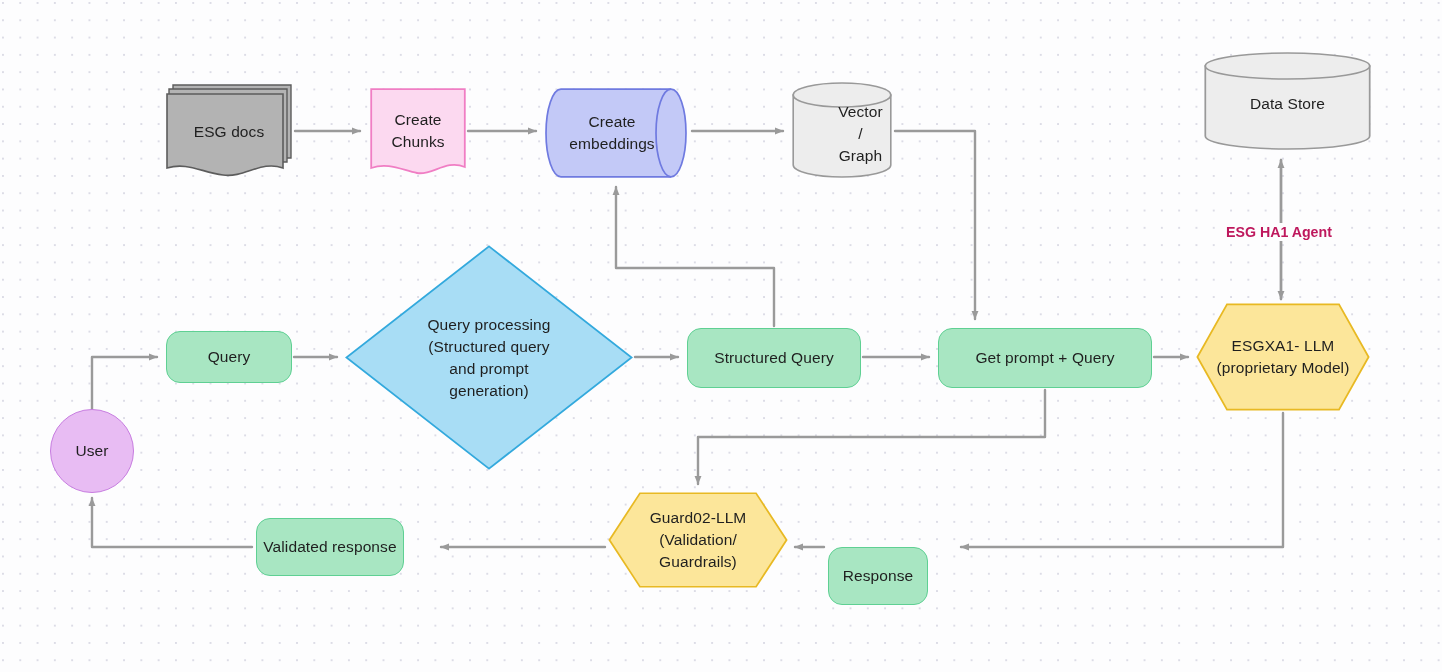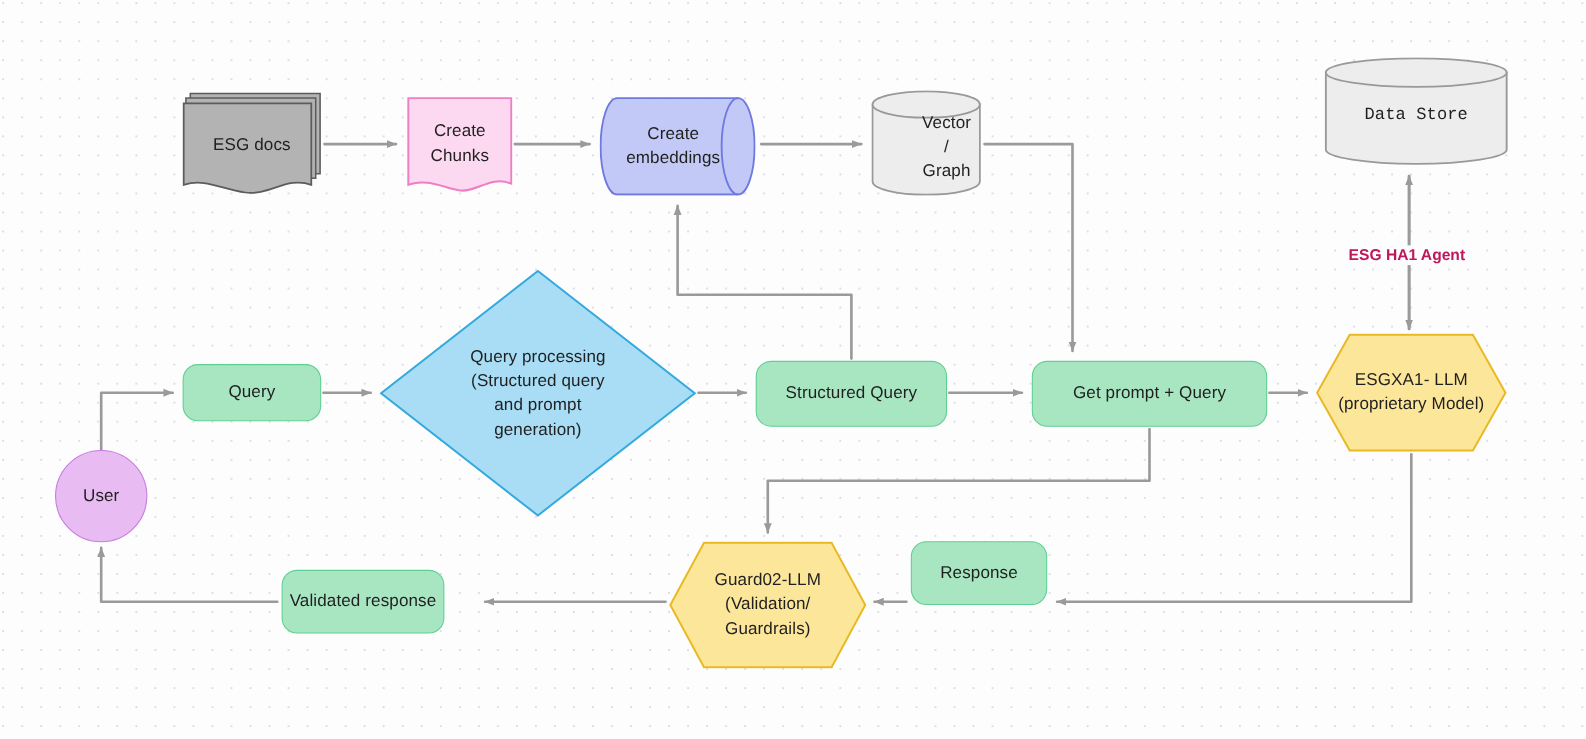--- a/index.html
+++ b/index.html
@@ -153,21 +153,21 @@
 
   <div class="node" style="left:792px; top:82px; width:100px; height:96px;">
     <svg class="shape-svg" viewBox="0 0 100 96" preserveAspectRatio="none">
       <path d="M1.2,13 L1.2,83 A48.8,12 0 0 0 98.8,83 L98.8,13 Z" fill="#ededed" stroke="#999999" stroke-width="1.6"></path>
       <ellipse cx="50" cy="13" rx="48.8" ry="12" fill="#ededed" stroke="#999999" stroke-width="1.6"></ellipse>
     </svg>
     <span class="lbl" style="margin-top:8px;margin-left:37px;">Vector /
 Graph</span>
   </div>
 
-  <div class="node" style="left:1204px; top:52px; width:167px; height:98px;font-family:Liberation Mono, monospace;">
+  <div class="node" style="left:1204px; top:52px; width:167px; height:98px;">
     <svg class="shape-svg" viewBox="0 0 154 98" preserveAspectRatio="none">
       <path d="M1.2,14 L1.2,84 A75.8,13 0 0 0 152.8,84 L152.8,14 Z" fill="#ededed" stroke="#999999" stroke-width="1.6"></path>
       <ellipse cx="77" cy="14" rx="75.8" ry="13" fill="#ededed" stroke="#999999" stroke-width="1.6"></ellipse>
     </svg>
     <span class="lbl" style="margin-top:6px;">Data Store</span>
   </div>
 
   <div class="node" style="left:345px; top:245px; width:288px; height:225px;">
     <svg class="shape-svg" viewBox="0 0 288 225" preserveAspectRatio="none">
       <path d="M144,1.4 L286.6,112.5 L144,223.6 L1.4,112.5 Z" fill="#a8ddf5" stroke="#33a9dd" stroke-width="1.8"></path>
@@ -195,30 +195,30 @@
   </div>
 
   <div class="node" style="left:1196px; top:303px; width:174px; height:108px;">
     <svg class="shape-svg" viewBox="0 0 174 108" preserveAspectRatio="none">
       <path d="M31,1.4 L143,1.4 L172.6,54 L143,106.6 L31,106.6 L1.4,54 Z" fill="#fce69a" stroke="#e8b923" stroke-width="1.8"></path>
     </svg>
     <span class="lbl">ESGXA1- LLM
 (proprietary Model)</span>
   </div>
 
-  <div class="node" style="left:608px; top:492px; width:180px; height:116px;">
+  <div class="node" style="left:608px; top:492px; width:180px; height:96px;">
     <svg class="shape-svg" viewBox="0 0 180 110" preserveAspectRatio="none">
       <path d="M32,1.4 L148,1.4 L178.6,55 L148,108.6 L32,108.6 L1.4,55 Z" fill="#fce69a" stroke="#e8b923" stroke-width="1.8"></path>
     </svg>
     <span class="lbl">Guard02-LLM
 (Validation/
 Guardrails)</span>
   </div>
 
-  <div class="node rrect" style="left:828px; top:492px; width:124px; height:58px;">
+  <div class="node rrect" style="left:828px; top:547px; width:100px; height:58px;">
     <span class="lbl">Response</span>
   </div>
 
   <div class="node rrect" style="left:256px; top:518px; width:148px; height:58px;">
     <span class="lbl">Validated response</span>
   </div>
 
   <div class="edge-label" style="left:1222px; top:223px;">ESG HA1 Agent</div>
 
 </div>

